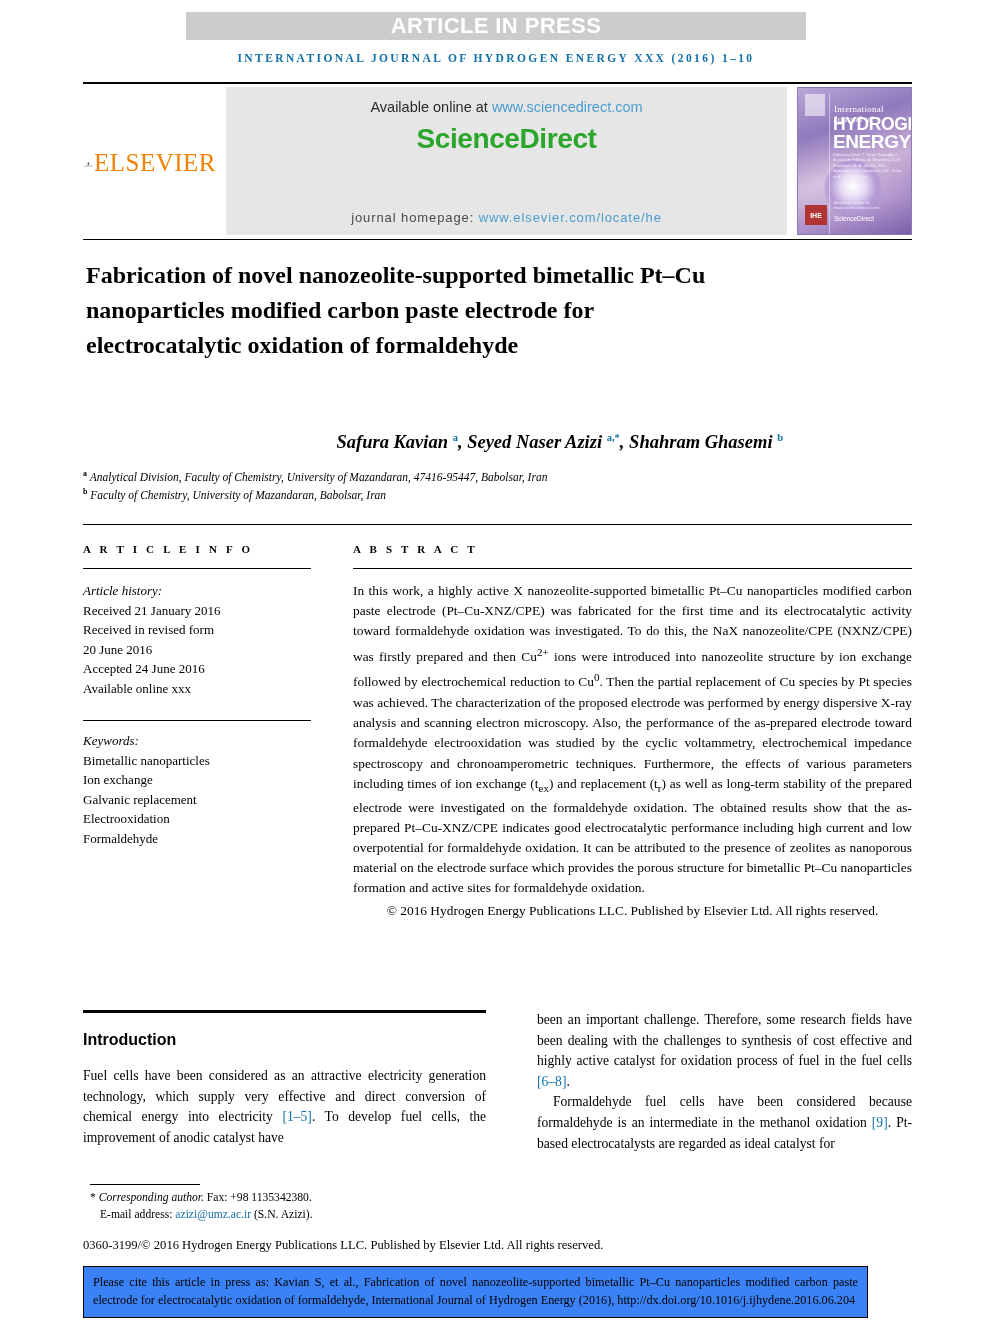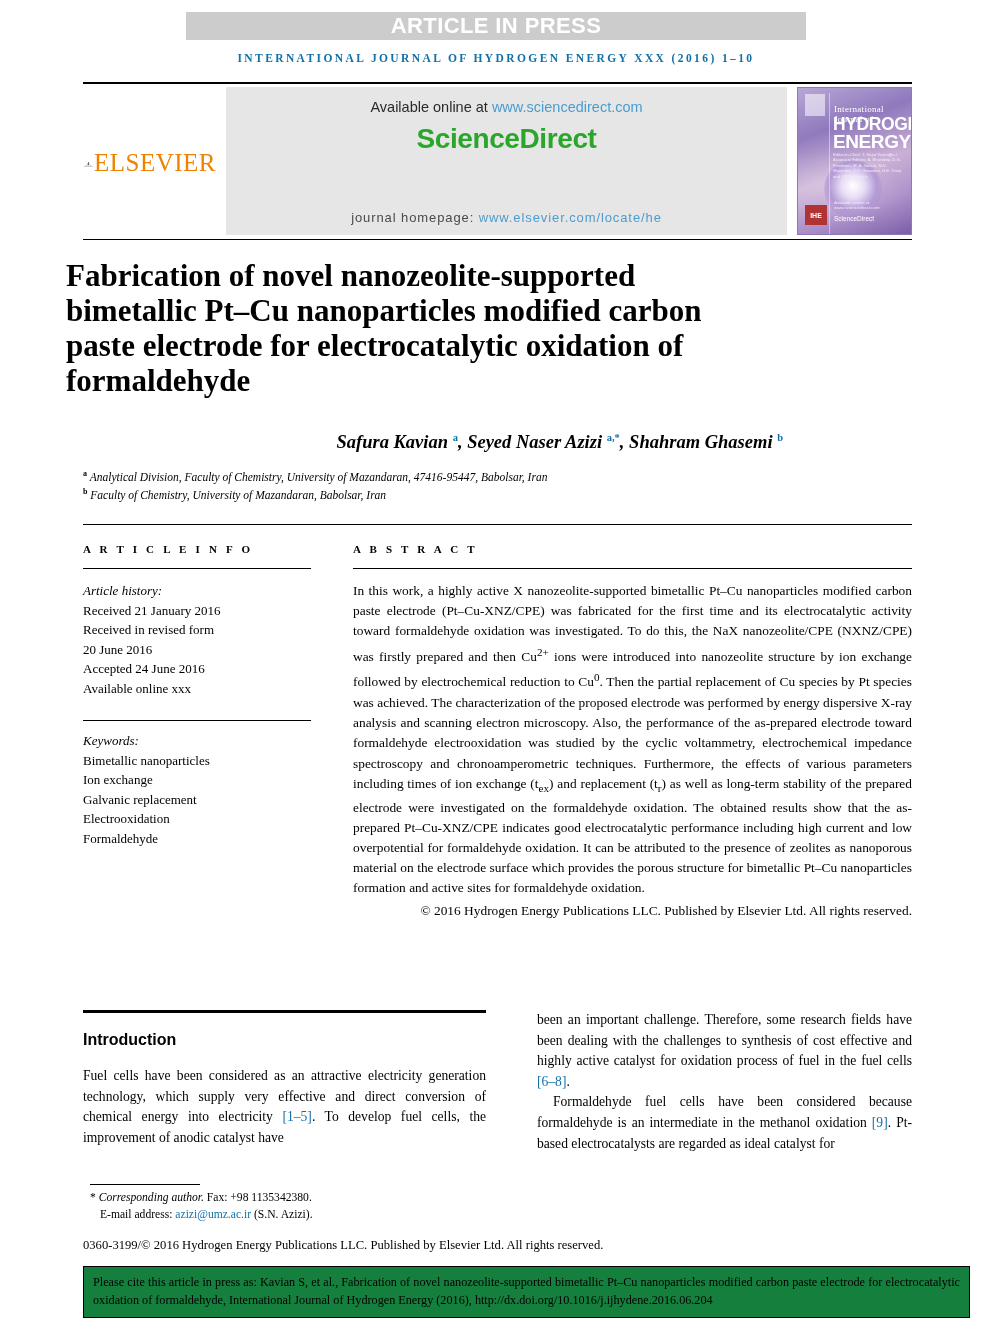--- a/index.html
+++ b/index.html
@@ -256,26 +256,26 @@
     left: 83px;
     top: 239px;
     width: 829px;
     height: 1px;
     background: #000000;
   }
 
   
   .title {
     position: absolute;
-    left: 66px;
+    left: 86px;
     top: 258px;
     width: 640px;
     font-family: "Liberation Serif", serif;
     font-weight: bold;
-    font-size: 31px;
+    font-size: 24px;
     line-height: 35px;
     color: #000000;
   }
 
   
   .authors {
     position: absolute;
     left: 83px;
     top: 432px;
     width: 700px;
@@ -358,21 +358,21 @@
   .abs-body {
     margin-top: 12px;
     font-family: "Liberation Serif", serif;
     font-size: 13.4px;
     line-height: 20.2px;
     text-align: justify;
     color: #000000;
   }
   .abs-copy {
     margin-top: 2px;
-    text-align: right;
+    text-align: center;
     font-family: "Liberation Serif", serif;
     font-size: 13.4px;
     line-height: 20.2px;
   }
 
   
   .body-left {
     position: absolute;
     left: 83px;
     top: 1010px;
@@ -444,23 +444,23 @@
     font-family: "Liberation Serif", serif;
     font-size: 12.6px;
     color: #000000;
   }
 
   
   .cite-box {
     position: absolute;
     left: 83px;
     top: 1266px;
-    width: 887px;
+    width: 785px;
     box-sizing: border-box;
-    background: #15803d;
+    background: #3b82f6;
     border: 1px solid #000000;
     padding: 7px 9px 8px 9px;
     font-family: "Liberation Serif", serif;
     font-size: 12.2px;
     line-height: 17.5px;
     text-align: justify;
     color: #000000;
   }
 </style>
 </head>

